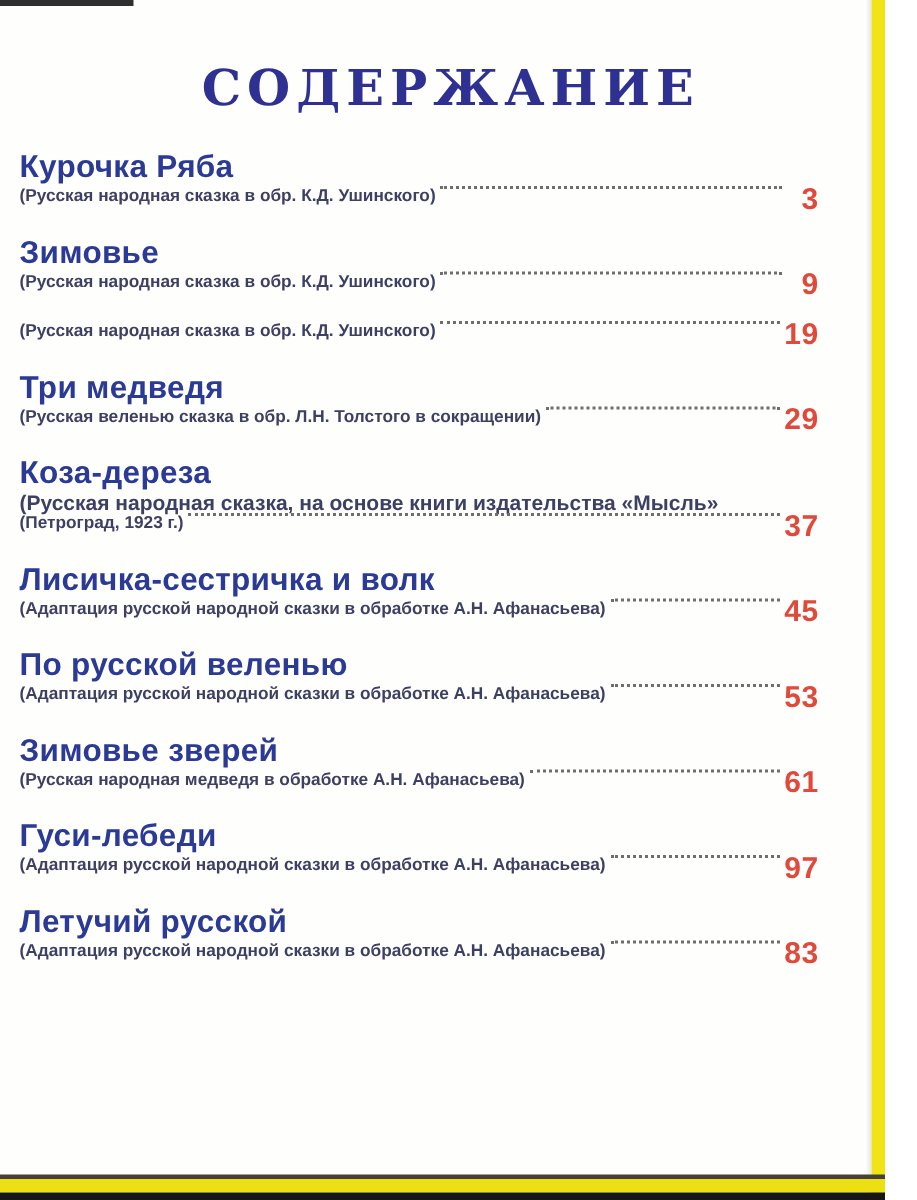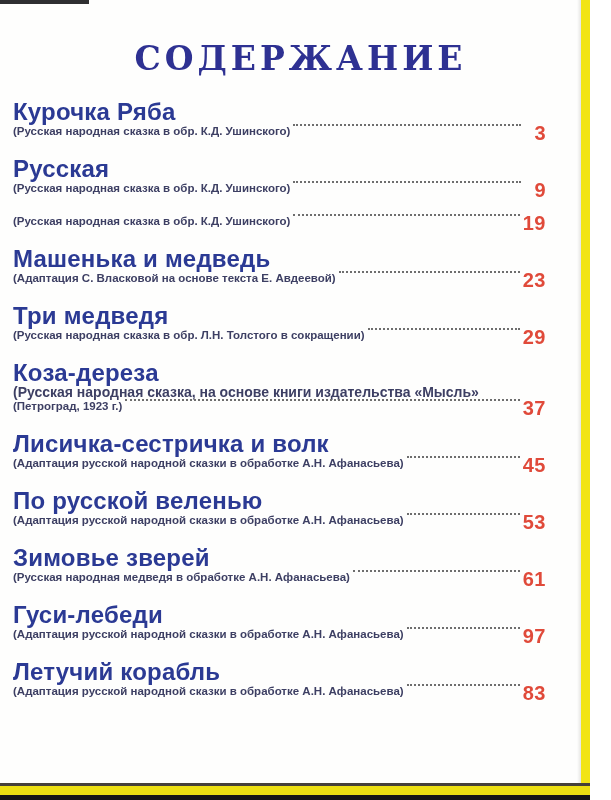--- a/index.html
+++ b/index.html
@@ -27,21 +27,21 @@
     font-family:"DejaVu Serif",serif;
     font-weight:bold;
     font-size:33px;line-height:1.15;
     letter-spacing:4px;
     color:#2e3192;
   }
   .toc-list{margin:0;padding:0;list-style:none;}
   .entry{margin:0 0 15px 0;}
   .entry-title{
     font-weight:bold;
-    font-size:24px;line-height:24px;
+    font-size:21px;line-height:24px;
     color:#2b3a94;
     letter-spacing:0.2px;
   }
   .entry-subline{
     font-weight:bold;
     font-size:14px;line-height:14px;
     color:#3d3f63;
   }
   .entry-subrow{display:flex;align-items:flex-start;}
   .entry-sub{
@@ -79,53 +79,44 @@
     <div class="entry-title">Курочка Ряба</div>
 
     <div class="entry-subrow">
       <span class="entry-sub">(Русская народная сказка в обр. К.Д. Ушинского)</span>
       <span class="leader"></span>
       <span class="entry-page">3</span>
     </div>
   </li>
 
   <li class="entry">
-    <div class="entry-title">Русская</div>
+    <div class="entry-title">Зимовье</div>
 
     <div class="entry-subrow">
       <span class="entry-sub">(Русская народная сказка в обр. К.Д. Ушинского)</span>
       <span class="leader"></span>
       <span class="entry-page">9</span>
     </div>
   </li>
 
   <li class="entry">
 
     <div class="entry-subrow">
       <span class="entry-sub">(Русская народная сказка в обр. К.Д. Ушинского)</span>
       <span class="leader"></span>
       <span class="entry-page">19</span>
     </div>
   </li>
 
-  <li class="entry">
-    <div class="entry-title">Машенька и медведь</div>
-
-    <div class="entry-subrow">
-      <span class="entry-sub">(Адаптация С. Власковой на основе текста Е. Авдеевой)</span>
-      <span class="leader"></span>
-      <span class="entry-page">23</span>
-    </div>
-  </li>
 
   <li class="entry">
     <div class="entry-title">Три медведя</div>
 
     <div class="entry-subrow">
-      <span class="entry-sub">(Русская народная сказка в обр. Л.Н. Толстого в сокращении)</span>
+      <span class="entry-sub">(Русская веленью сказка в обр. Л.Н. Толстого в сокращении)</span>
       <span class="leader"></span>
       <span class="entry-page">29</span>
     </div>
   </li>
 
   <li class="entry">
     <div class="entry-title">Коза-дереза</div>
     <div class="entry-subline">(Русская народная сказка, на основе книги издательства «Мысль»</div>
     <div class="entry-subrow">
       <span class="entry-sub">(Петроград, 1923 г.)</span>
@@ -168,21 +159,21 @@
     <div class="entry-title">Гуси-лебеди</div>
 
     <div class="entry-subrow">
       <span class="entry-sub">(Адаптация русской народной сказки в обработке А.Н. Афанасьева)</span>
       <span class="leader"></span>
       <span class="entry-page">97</span>
     </div>
   </li>
 
   <li class="entry">
-    <div class="entry-title">Летучий корабль</div>
+    <div class="entry-title">Летучий русской</div>
 
     <div class="entry-subrow">
       <span class="entry-sub">(Адаптация русской народной сказки в обработке А.Н. Афанасьева)</span>
       <span class="leader"></span>
       <span class="entry-page">83</span>
     </div>
   </li>
 </ul>
   </div>
 

